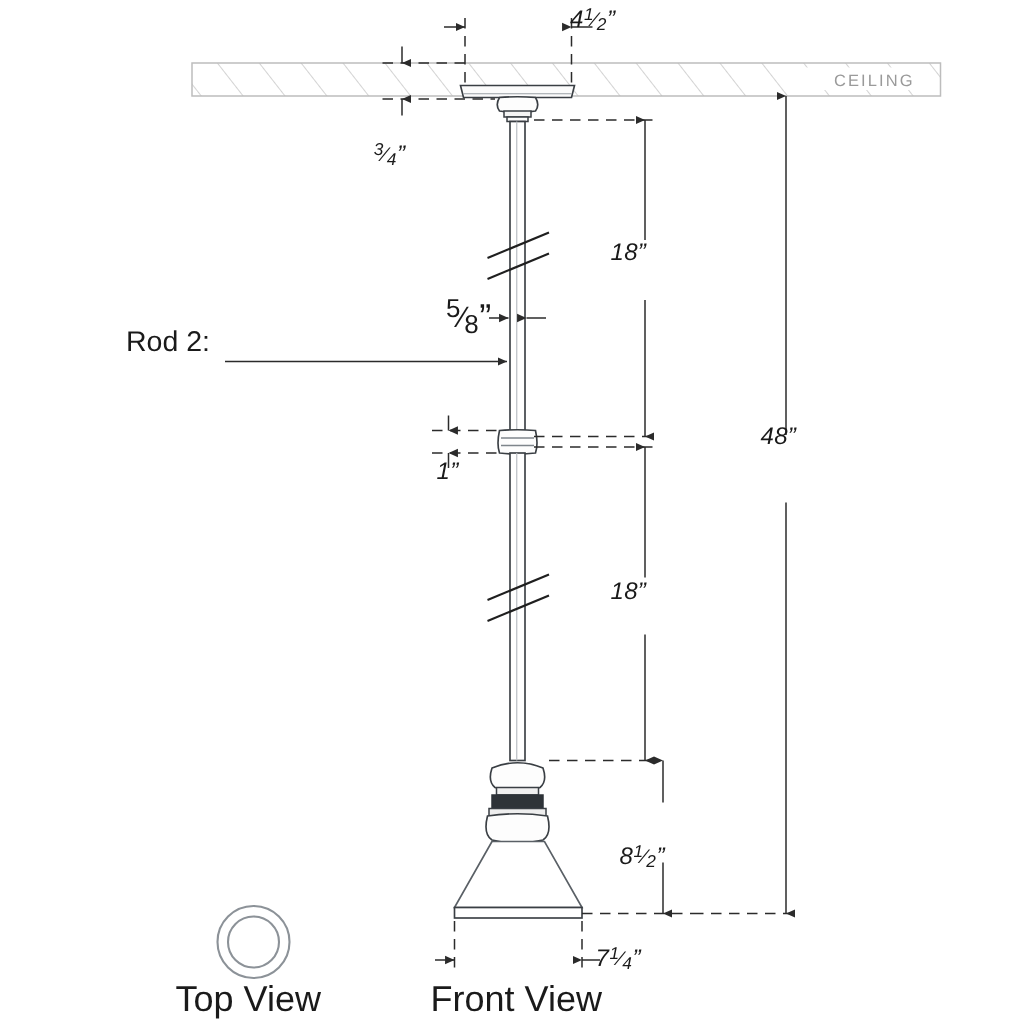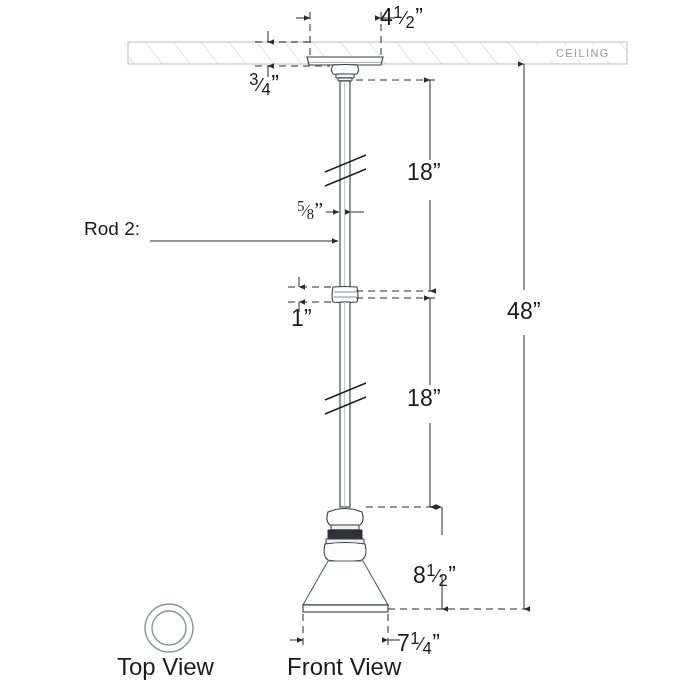--- a/index.html
+++ b/index.html
@@ -1,22 +1,22 @@
 <!DOCTYPE html>
 <html><head>
 <meta charset="utf-8">
 <style>
   html,body{margin:0;padding:0;background:#ffffff;}
   body{width:690px;height:690px;overflow:hidden;
        font-family:"Liberation Sans","DejaVu Sans",sans-serif;color:#1a1a1a;}
   #stage{position:relative;width:690px;height:690px;}
   #stage svg{position:absolute;left:0;top:0;}
   .lbl{position:absolute;white-space:nowrap;line-height:1;}
-  .dim{font-size:23px;letter-spacing:.2px;}
-  .dim-sm{font-size:20px;font-family:Liberation Serif, serif;}
+  .dim{font-size:16px;letter-spacing:.2px;font-style:italic;}
+  .dim-sm{font-size:24px;}
   .note{font-size:19px;line-height:25px;}
   .viewname{font-size:24px;}
   .ceilword{font-size:11px;letter-spacing:1.4px;fill:#9a9a9a;}
   .frac{display:inline-block;position:relative;top:-1px;}
   .frac .n{font-size:.72em;position:relative;top:-.38em;left:.02em;}
   .frac .s{font-size:.82em;}
   .frac .d{font-size:.72em;position:relative;top:.22em;right:.02em;}
 </style>
 </head>
 <body>
@@ -171,21 +171,21 @@
       <circle cx="169" cy="628" r="24" stroke="#8c9298" stroke-width="1.4"></circle>
       <circle cx="169" cy="628" r="17" stroke="#8c9298" stroke-width="1.4"></circle>
     </g>
 
   </svg>
 
   <div class="lbl dim" style="left:380px;top:6px;">
     <span>4</span><span class="frac"><span class="n">1</span><span class="s">⁄</span><span class="d">2</span></span><span>”</span>
   </div>
 
-  <div class="lbl dim" style="left:249px;top:73px;">
+  <div class="lbl dim" style="left:249px;top:96px;">
     <span class="frac"><span class="n">3</span><span class="s">⁄</span><span class="d">4</span></span><span>”</span>
   </div>
 
   <div class="lbl dim" style="left:407px;top:161px;">
     <span>18</span><span>”</span>
   </div>
 
   <div class="lbl dim-sm" style="left:297px;top:200px;">
     <span class="frac"><span class="n">5</span><span class="s">⁄</span><span class="d">8</span></span><span>”</span>
   </div>
@@ -203,21 +203,21 @@
   </div>
 
   <div class="lbl dim" style="left:413px;top:564px;">
     <span>8</span><span class="frac"><span class="n">1</span><span class="s">⁄</span><span class="d">2</span></span><span>”</span>
   </div>
 
   <div class="lbl dim" style="left:397px;top:632px;">
     <span>7</span><span class="frac"><span class="n">1</span><span class="s">⁄</span><span class="d">4</span></span><span>”</span>
   </div>
 
-  <div class="lbl dim" style="left:507px;top:300px;">
+  <div class="lbl dim" style="left:507px;top:284px;">
     <span>48</span><span>”</span>
   </div>
 
   <div class="lbl viewname" style="left:117px;top:655px;">Top View</div>
 
   <div class="lbl viewname" style="left:287px;top:655px;">Front View</div>
 
 </div>
 
 </body></html>

